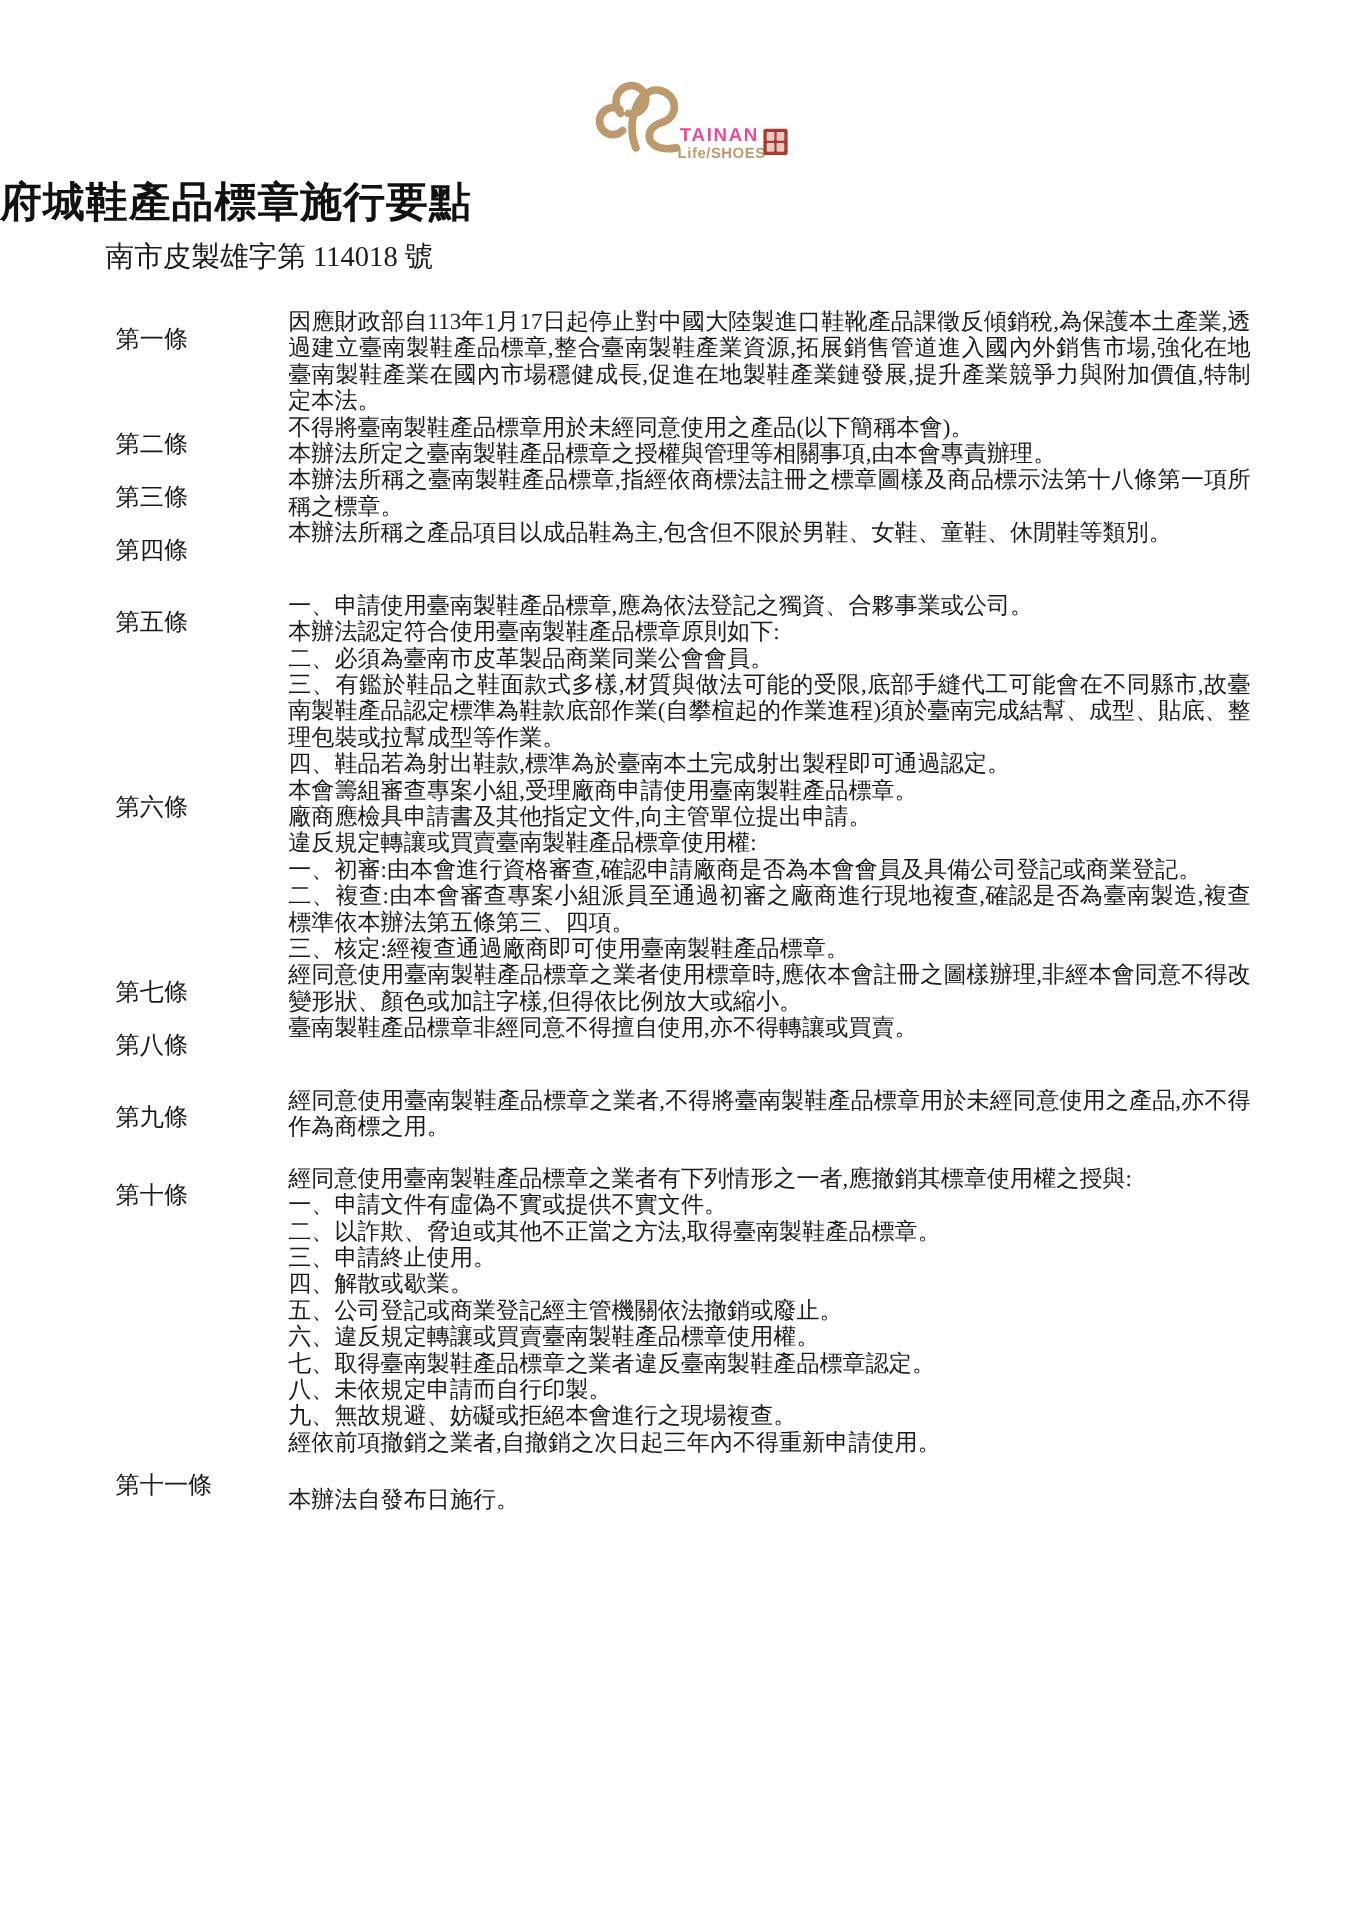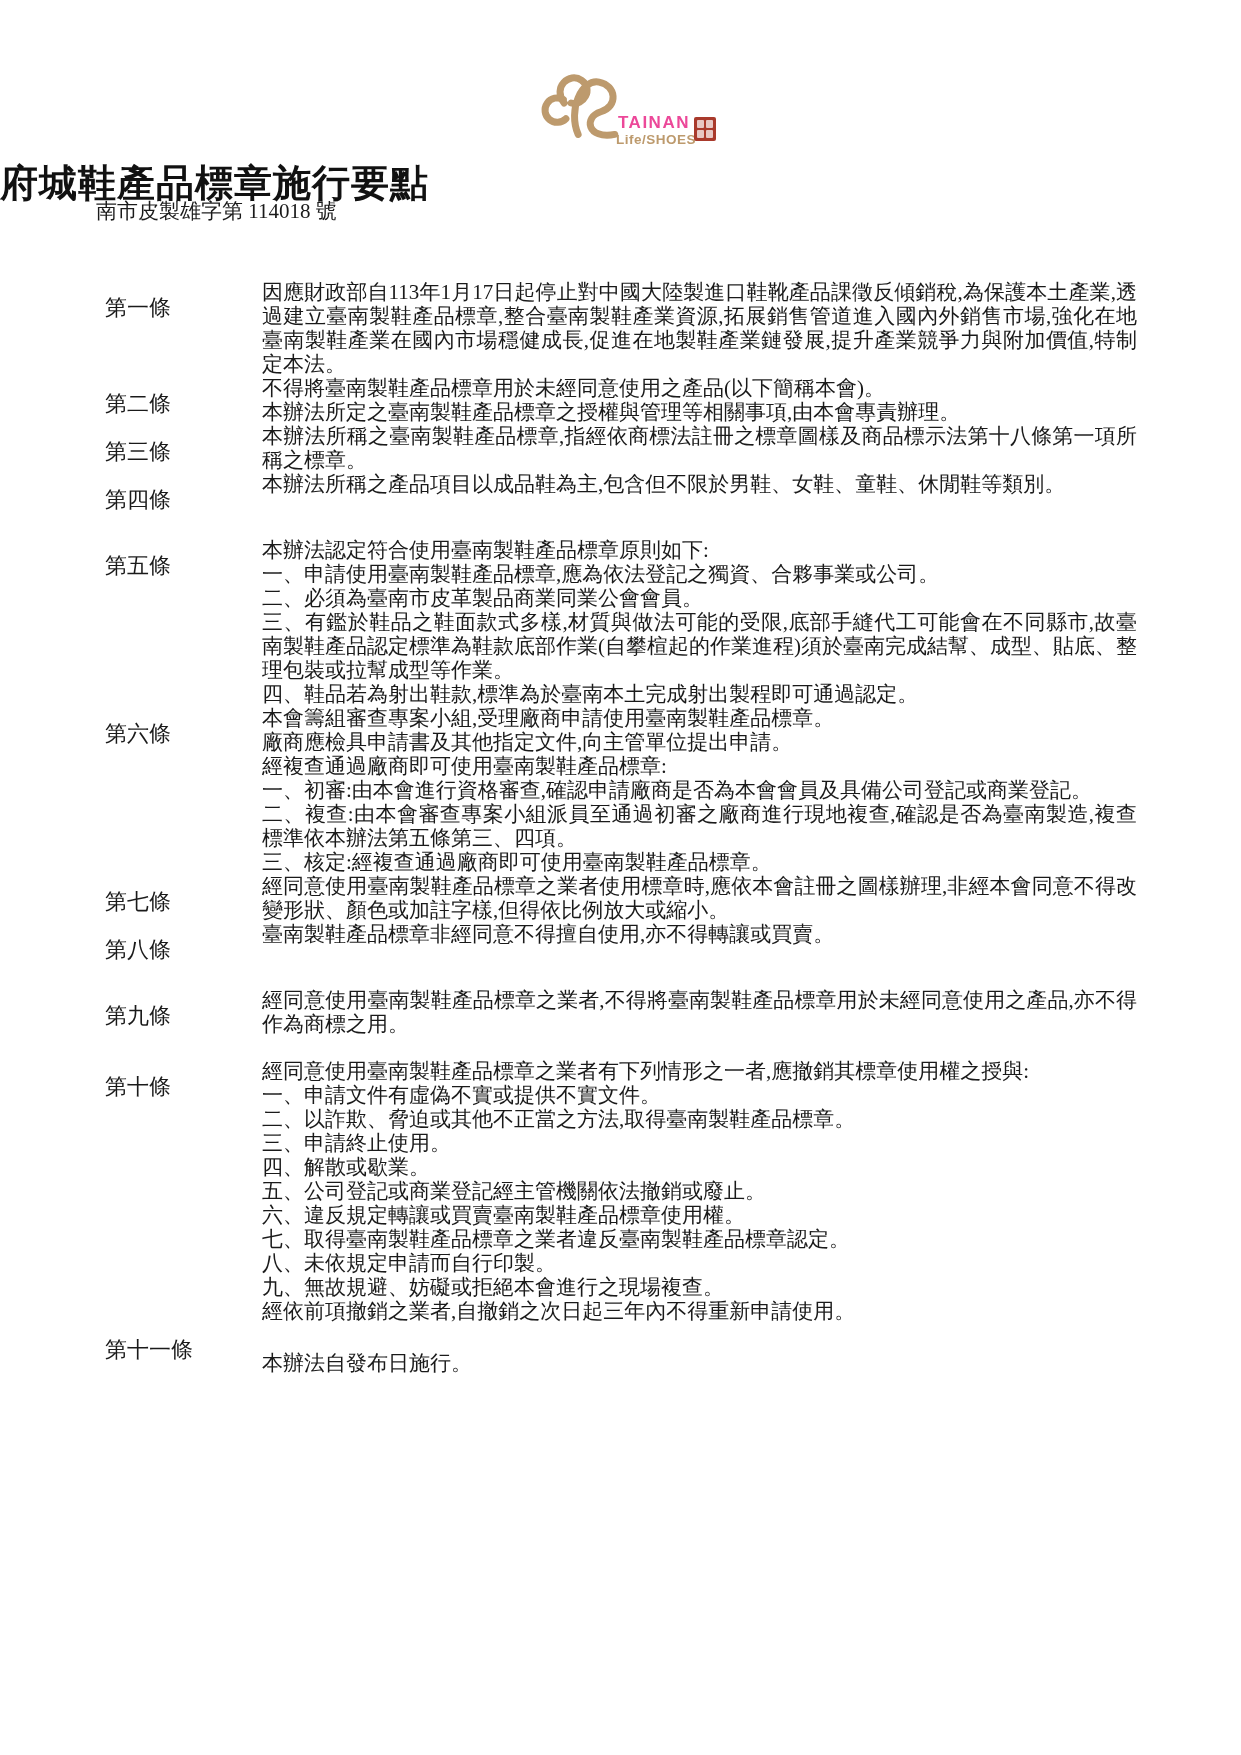--- a/index.html
+++ b/index.html
@@ -33,22 +33,22 @@
     gap: 2px; padding: 3px;
   }
   .seal i { background: rgba(255,255,255,0.72); border-radius: 1px; display: block; }
 
   .title {
     position: absolute; left: 0; top: 158px; width: 100%;
     text-align: left; font-size: 38px; font-weight: bold; color: #111;
     letter-spacing: 1px;
   }
   .doc-no {
-    position: absolute; left: 96px; top: 197px;
-    font-size: 21px; color: #1a1a1a;
+    position: absolute; left: 96px; top: 216px;
+    font-size: 26px; color: #1a1a1a;
   }
 
   
   .articles {
     position: absolute; left: 105px; top: 280px; width: 1032px;
   }
   .article { display: grid; grid-template-columns: 157px 1fr; }
   .alabel { font-size: 22px; padding-top: 13px; white-space: nowrap; }
   .abody p {
     font-size: 21px; line-height: 24px;
@@ -113,34 +113,34 @@
     <div class="article a4">
       <div class="alabel">第四條</div>
       <div class="abody">
           <p>本辦法所稱之產品項目以成品鞋為主,包含但不限於男鞋、女鞋、童鞋、休閒鞋等類別。</p>
         </div>
     </div>
 
     <div class="article a5 gap">
       <div class="alabel">第五條</div>
       <div class="abody">
+          <p>一、申請使用臺南製鞋產品標章,應為依法登記之獨資、合夥事業或公司。</p>
           <p>本辦法認定符合使用臺南製鞋產品標章原則如下:</p>
-          <p>一、申請使用臺南製鞋產品標章,應為依法登記之獨資、合夥事業或公司。</p>
           <p>二、必須為臺南市皮革製品商業同業公會會員。</p>
           <p>三、有鑑於鞋品之鞋面款式多樣,材質與做法可能的受限,底部手縫代工可能會在不同縣市,故臺南製鞋產品認定標準為鞋款底部作業(自攀楦起的作業進程)須於臺南完成結幫、成型、貼底、整理包裝或拉幫成型等作業。</p>
           <p>四、鞋品若為射出鞋款,標準為於臺南本土完成射出製程即可通過認定。</p>
         </div>
     </div>
 
     <div class="article a6">
       <div class="alabel">第六條</div>
       <div class="abody">
           <p>本會籌組審查專案小組,受理廠商申請使用臺南製鞋產品標章。</p>
           <p>廠商應檢具申請書及其他指定文件,向主管單位提出申請。</p>
-          <p>經複查通過廠商即可使用臺南製鞋產品標章:</p>
+          <p>違反規定轉讓或買賣臺南製鞋產品標章使用權:</p>
           <p>一、初審:由本會進行資格審查,確認申請廠商是否為本會會員及具備公司登記或商業登記。</p>
           <p>二、複查:由本會審查專案小組派員至通過初審之廠商進行現地複查,確認是否為臺南製造,複查標準依本辦法第五條第三、四項。</p>
           <p>三、核定:經複查通過廠商即可使用臺南製鞋產品標章。</p>
         </div>
     </div>
 
     <div class="article a7">
       <div class="alabel">第七條</div>
       <div class="abody">
           <p>經同意使用臺南製鞋產品標章之業者使用標章時,應依本會註冊之圖樣辦理,非經本會同意不得改變形狀、顏色或加註字樣,但得依比例放大或縮小。</p>

